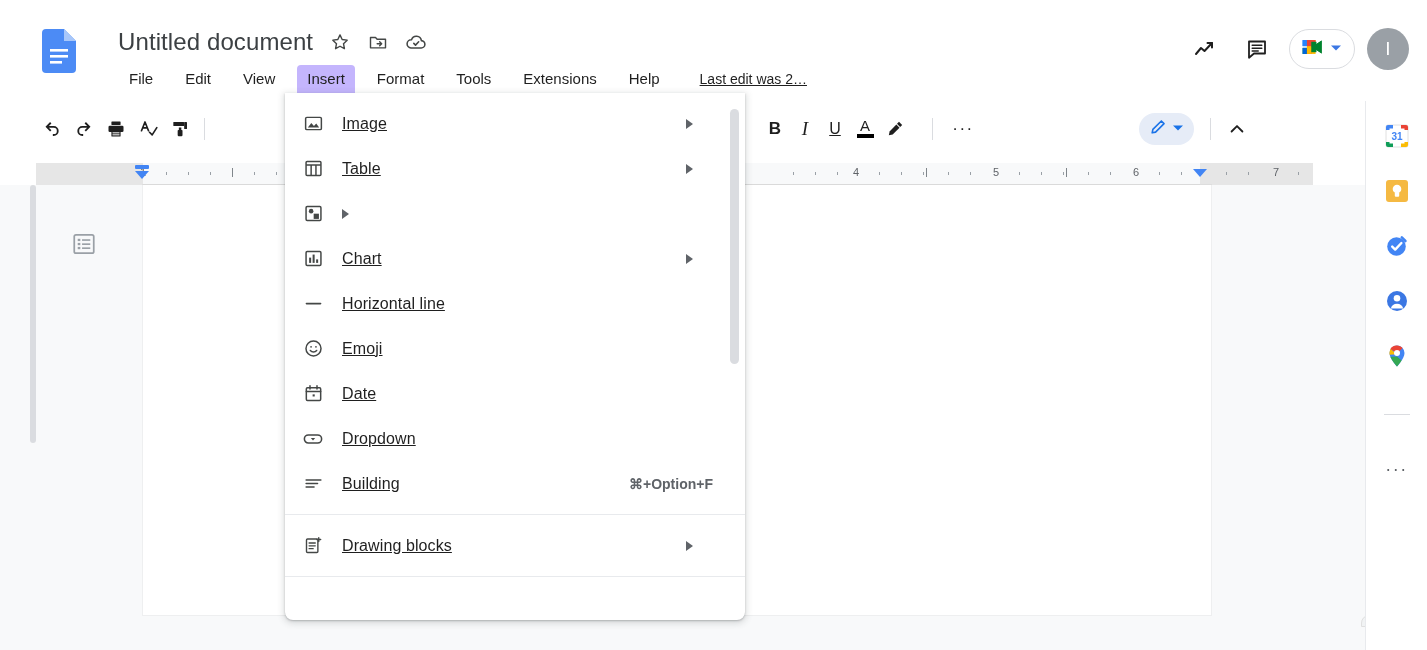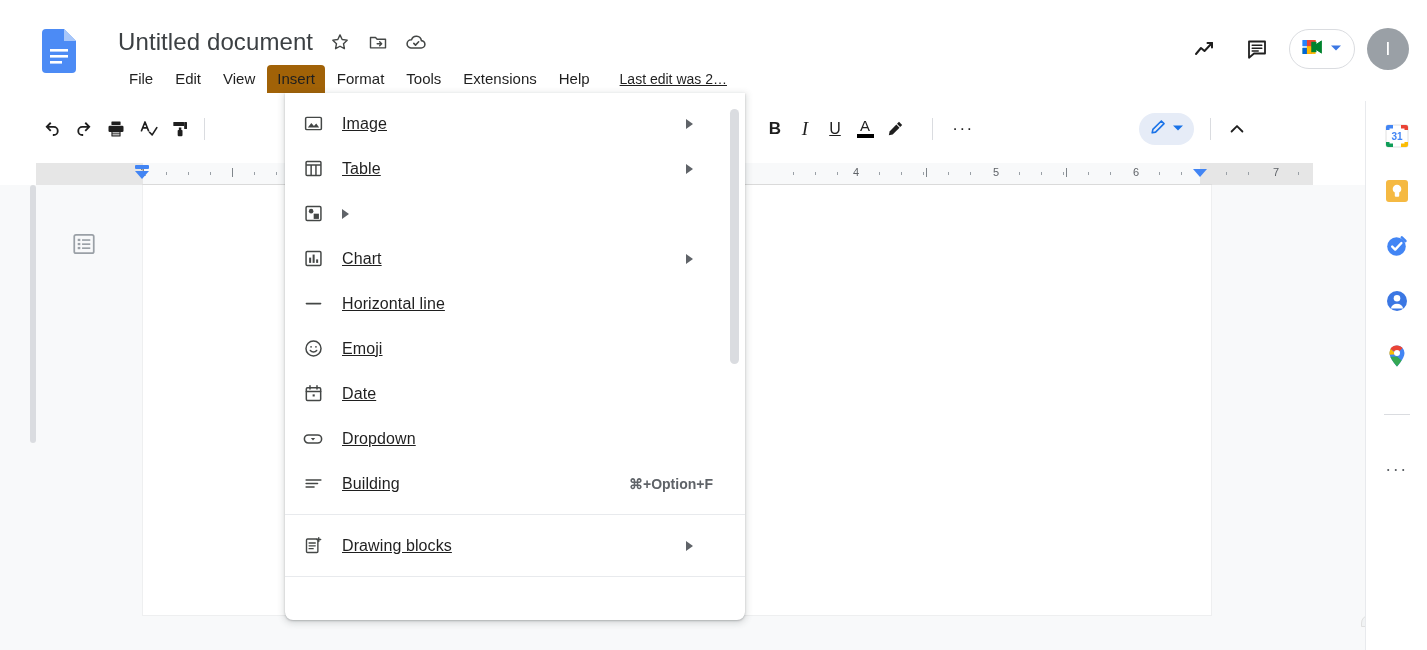--- a/index.html
+++ b/index.html
@@ -28,27 +28,27 @@
   #doc-title {
     font-size: 24px; color: #3c4043; font-weight: 400; letter-spacing: 0.1px;
     white-space: nowrap;
   }
   .title-icon {
     width: 22px; height: 22px; color: #444746;
     display: flex; align-items: center; justify-content: center;
   }
   #menubar {
     position: absolute; left: 119px; top: 65px;
-    display: flex; align-items: center; gap: 2px; height: 28px;
+    display: flex; align-items: center; gap: 12px; height: 28px;
   }
   .menu-item {
     font-size: 15px; color: #1f1f1f; padding: 4px 10px; border-radius: 4px 4px 0 0;
     line-height: 20px; white-space: nowrap; cursor: default;
   }
-  .menu-item.active { background: #a16207; }
+  .menu-item.active { background: #c4b5fd; }
   #last-edit {
     font-size: 14px; color: #1f1f1f; text-decoration: underline;
     margin-left: 18px; white-space: nowrap;
   }
   #header-right {
     position: absolute; right: 18px; top: 28px;
     display: flex; align-items: center; gap: 12px;
   }
   .hdr-icon-btn {
     width: 40px; height: 40px; border-radius: 50%;

